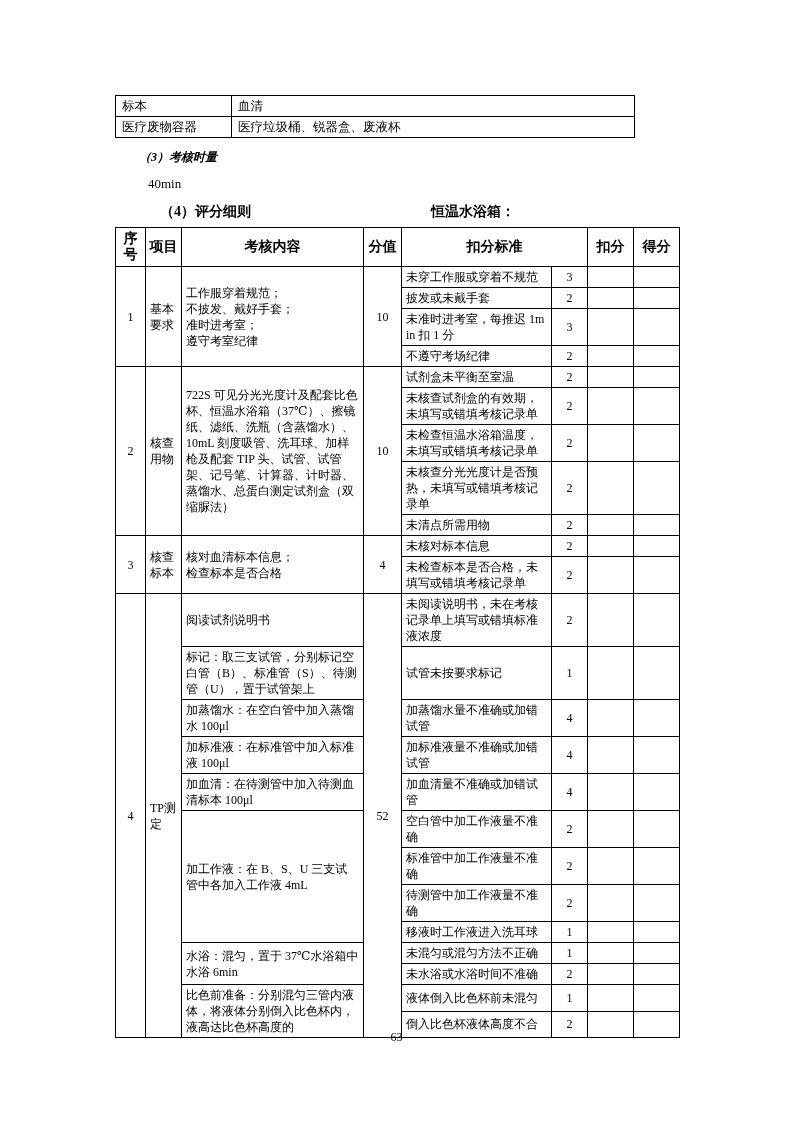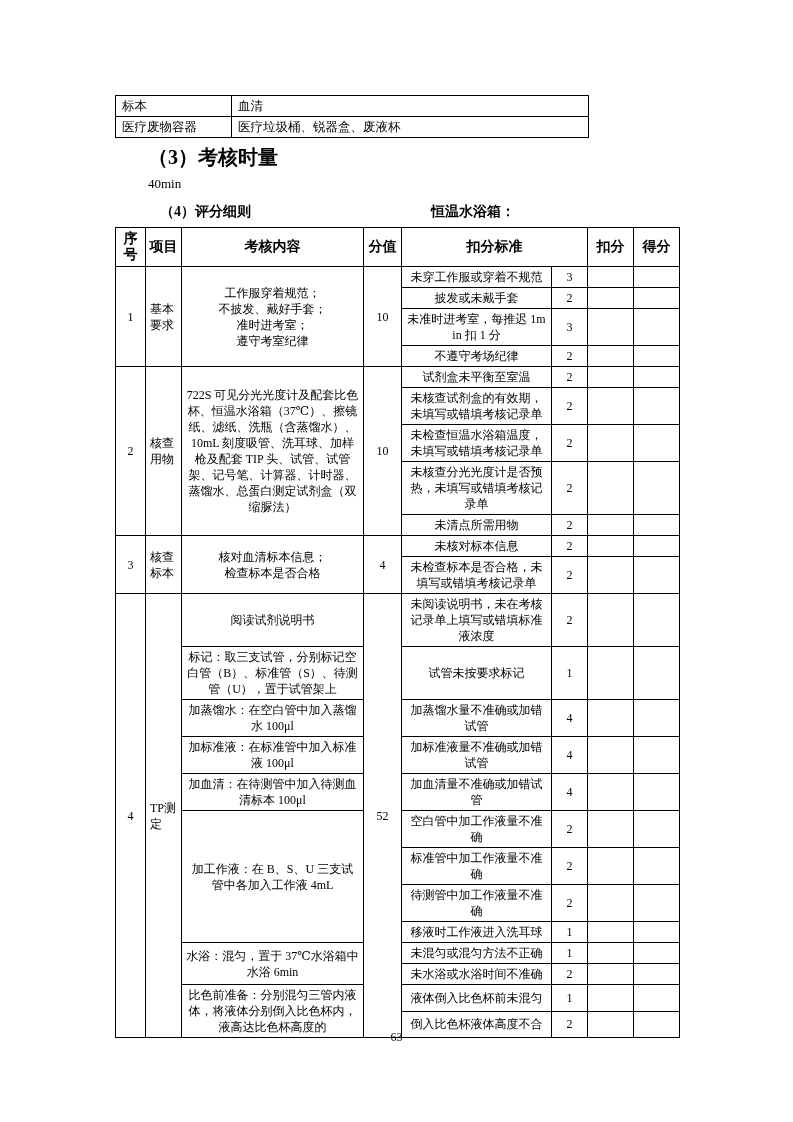--- a/index.html
+++ b/index.html
@@ -1,31 +1,31 @@
 <!DOCTYPE html>
 <html><head>
 <meta charset="utf-8">
 <style>
   html,body{margin:0;padding:0;background:#ffffff;}
   body{width:793px;height:1122px;font-family:"Liberation Serif","DejaVu Serif",serif;color:#000;}
   .page{position:relative;width:793px;height:1122px;overflow:hidden;background:#fff;}
   .content{position:absolute;left:115px;top:95px;width:566px;}
-  table{border-collapse:collapse;table-layout:fixed;width:474px;}
+  table{border-collapse:collapse;table-layout:fixed;width:520px;}
   td,th{border:1px solid #000;overflow:hidden;}
   .top-table td{padding:2px 6px;font-size:12.5px;line-height:16px;}
-  .h-time{font-weight:bold;font-size:20px;margin:10px 0 0 33px;line-height:19px;}
+  .h-time{font-weight:bold;font-size:12px;margin:10px 0 0 24px;line-height:19px;font-style:italic;}
   .duration{font-size:13px;margin:8px 0 0 33px;line-height:18px;}
   .h-rubric-row{margin:9px 0 6px 45px;font-size:14px;font-weight:bold;line-height:19px;display:flex;}
   .student-id{margin-left:180px;}
   .rubric{font-size:12px;}
   .rubric th{padding:3px 1px;font-size:14px;font-weight:bold;text-align:center;line-height:16px;}
   .rubric td{padding:2px 4px;line-height:16px;vertical-align:middle;}
   .col-no,.col-points,.col-ded,.col-minus,.col-score{text-align:center;padding:2px 1px;}
   .col-item{text-align:left;padding:2px 2px;}
-  .col-content,.col-criteria{white-space:pre-wrap;word-break:break-all;text-align:center;}
+  .col-content,.col-criteria{white-space:pre-wrap;word-break:break-all;text-align:left;}
   .page-num{position:absolute;top:1030px;left:0;width:100%;text-align:center;font-size:12px;}
 </style>
 </head>
 <body>
 
 <div class="page">
   <div class="content">
 
     <table class="top-table">
       <colgroup>

